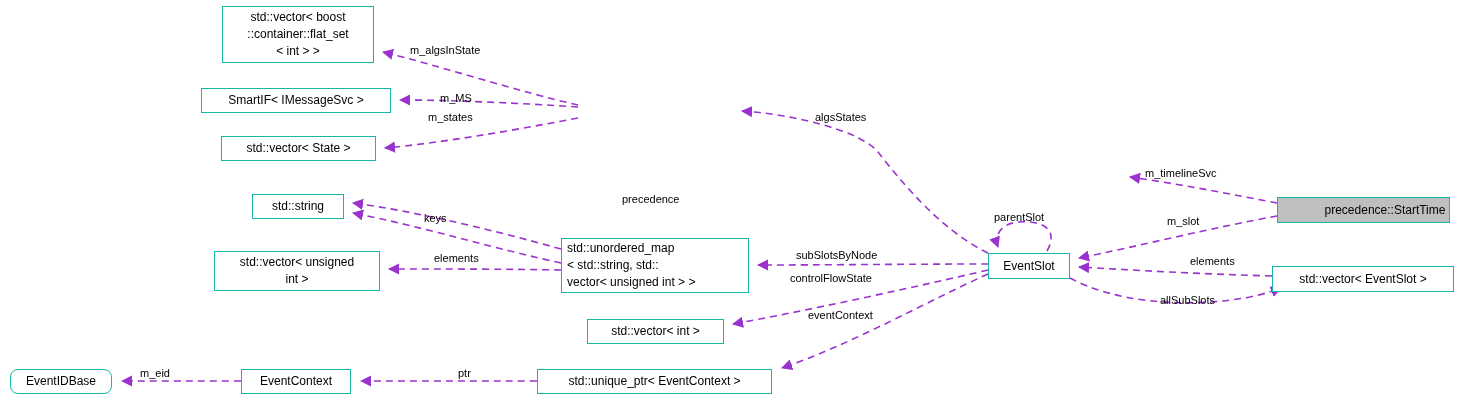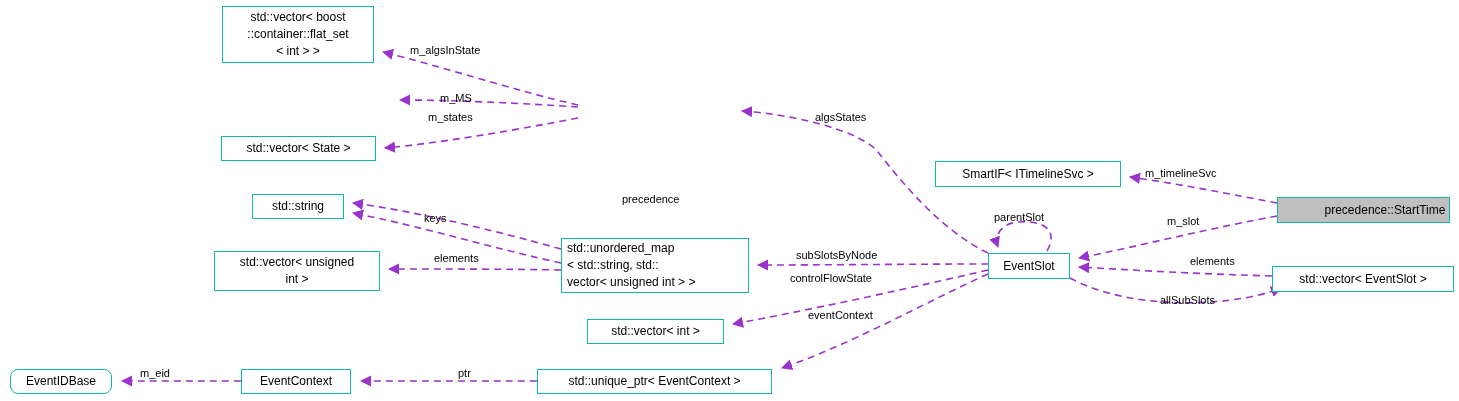--- a/index.html
+++ b/index.html
@@ -100,34 +100,34 @@
       <path d="M 537 381 C 470 381 410 381 361 381"></path>
 
       <path d="M 1047 251 C 1060 228 1040 220 1018 222 C 1000 224 994 236 998 247"></path>
     </g>
   </svg>
 
   <div class="node" style="left:222px; top:6px; width:152px; height:57px;">std::vector&lt; boost
 ::container::flat_set
 &lt; int &gt; &gt;</div>
 
+  <div class="node" style="left:201px; top:88px; width:190px; height:25px;">SmartIF&lt; IMessageSvc &gt;</div>
 
   <div class="node" style="left:221px; top:136px; width:155px; height:25px;">std::vector&lt; State &gt;</div>
 
 
   <div class="node" style="left:252px; top:194px; width:92px; height:25px;">std::string</div>
 
   <div class="node" style="left:214px; top:251px; width:166px; height:40px;">std::vector&lt; unsigned
 int &gt;</div>
 
   <div class="node leftalign" style="left:561px; top:238px; width:188px; height:55px;">std::unordered_map
 &lt; std::string, std::
 vector&lt; unsigned int &gt; &gt;</div>
 
-  <div class="node" style="left:935px; top:161px; width:186px; height:26px;">SmartIF&lt; ITimelineSvc &gt;</div>
 
   <div class="node" style="left:988px; top:253px; width:82px; height:26px;">EventSlot</div>
 
   <div class="node highlight" style="left:1277px; top:197px; width:173px; height:26px;padding-left:43px;">precedence::StartTime</div>
 
   <div class="node" style="left:1272px; top:266px; width:182px; height:26px;">std::vector&lt; EventSlot &gt;</div>
 
   <div class="node" style="left:587px; top:319px; width:137px; height:25px;">std::vector&lt; int &gt;</div>
 
   <div class="node" style="left:10px; top:369px; width:102px; height:25px;border-radius:8px;">EventIDBase</div>

